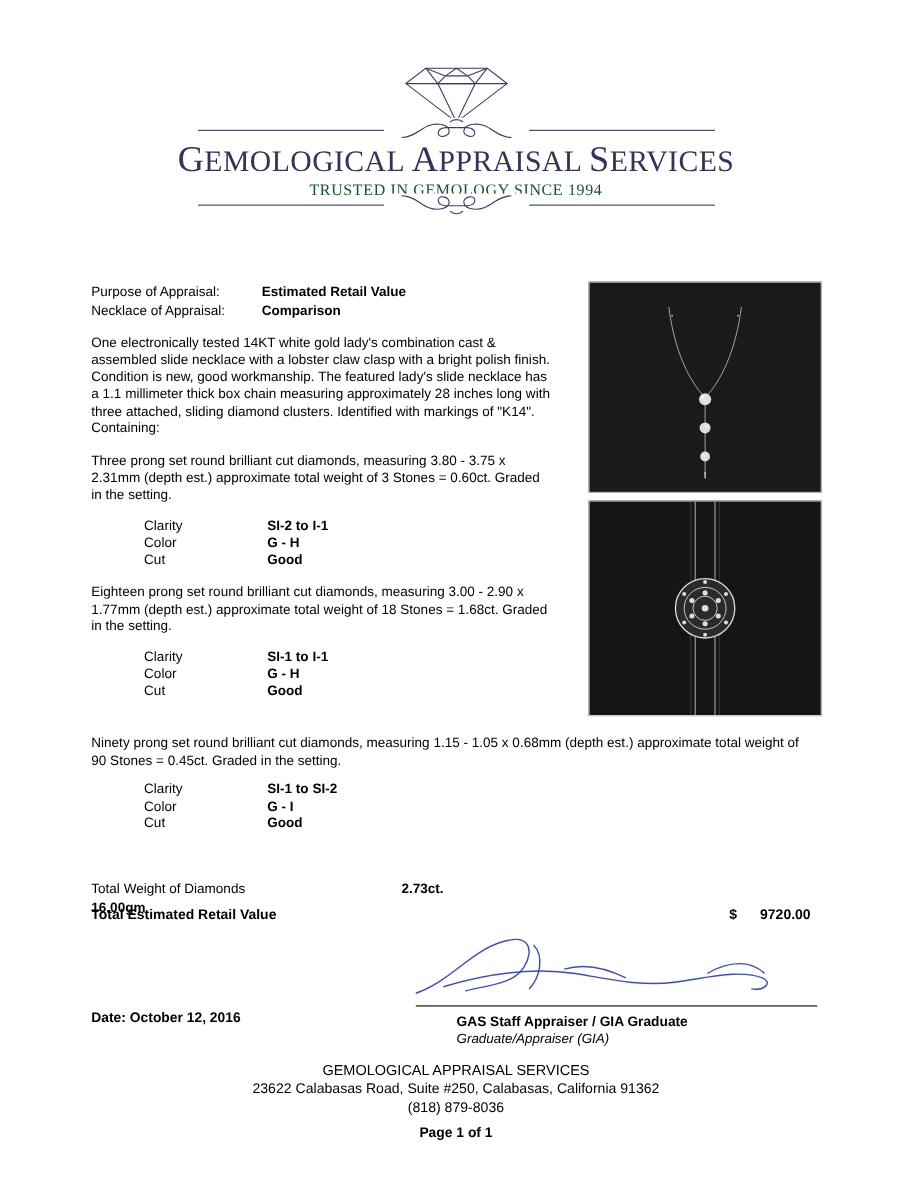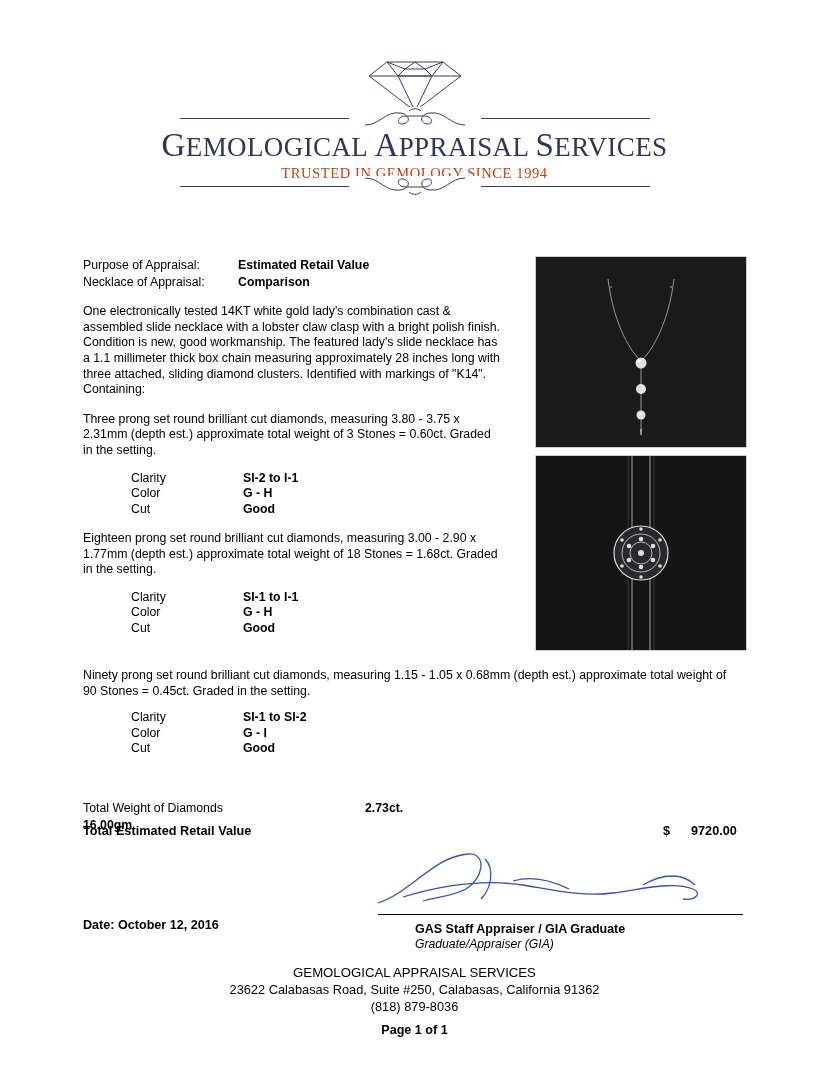--- a/index.html
+++ b/index.html
@@ -60,21 +60,21 @@
     font-size: 27px;
     letter-spacing: 0.4px;
     margin: 8px 0 1px 0;
     white-space: nowrap;
   }
   .brand .cap {
     font-size: 33px;
   }
   .tagline {
     font-family: "Liberation Serif", serif;
-    color: #c2410c;
+    color: #14532d;
     font-size: 14.5px;
     letter-spacing: 0.6px;
     margin-bottom: 4px;
   }
   .rule-bottom-wrap {
     position: relative;
     width: 470px;
     margin: 0 auto;
   }
   .rule-bottom {

